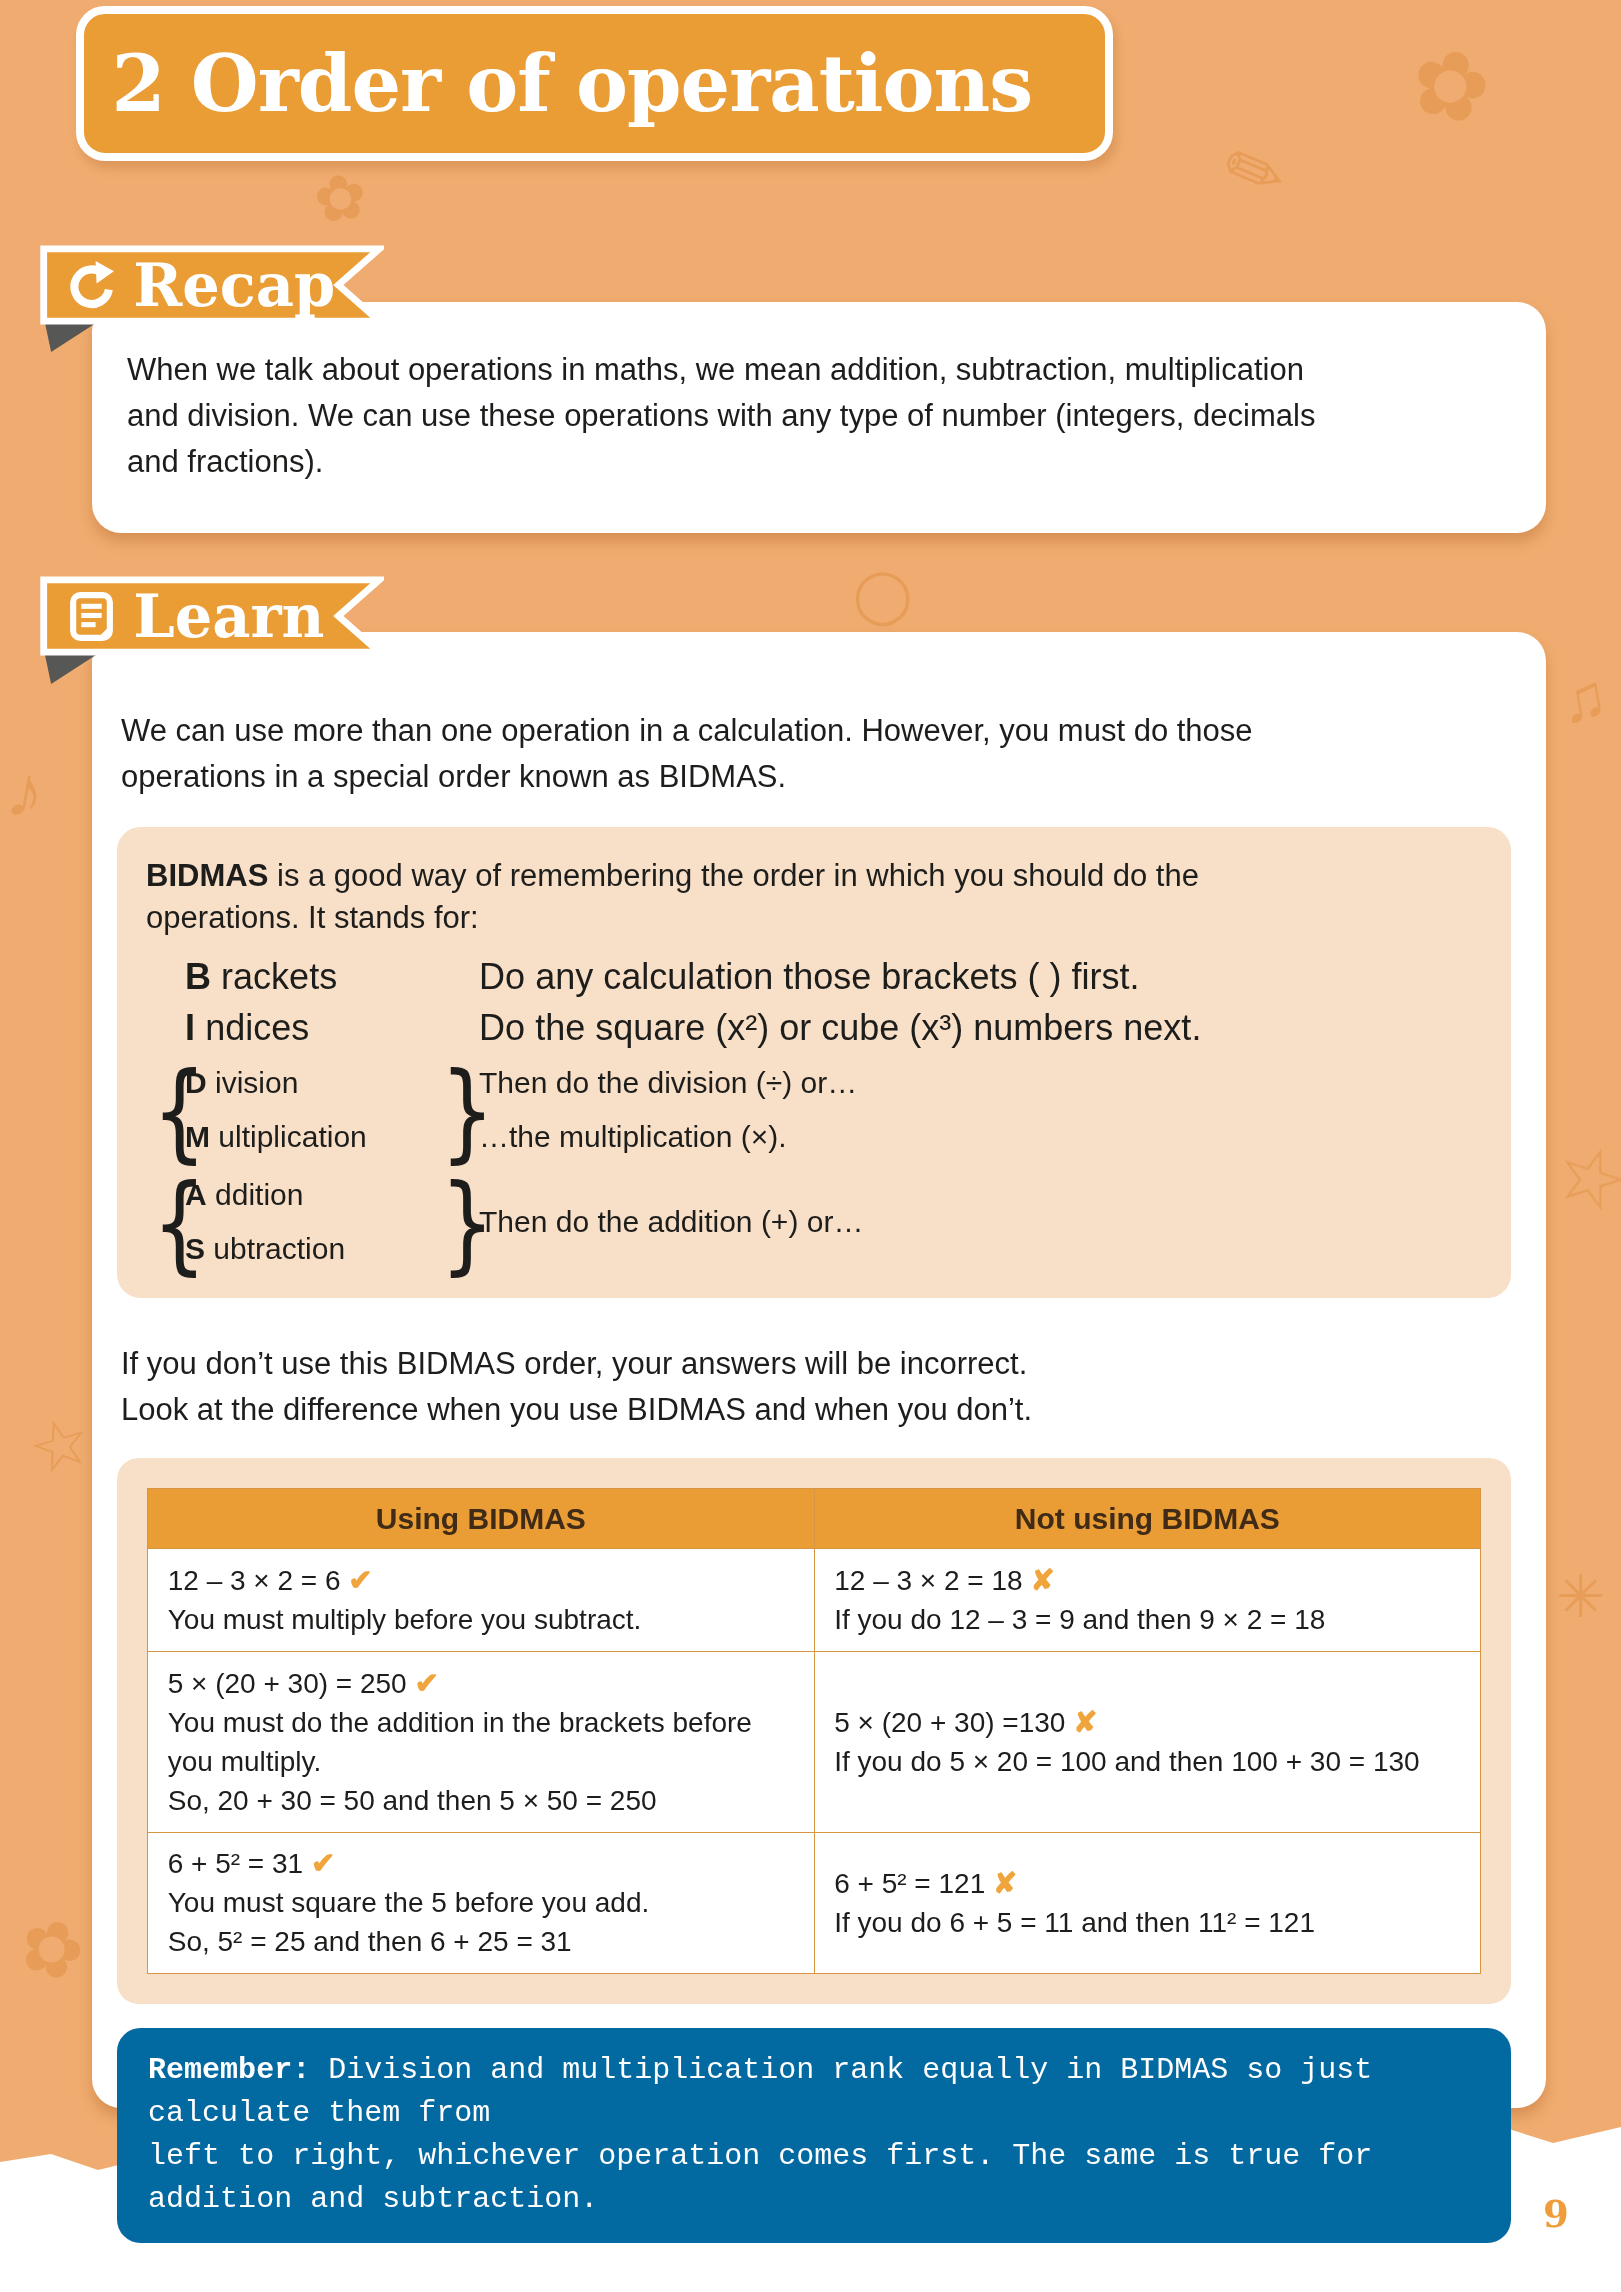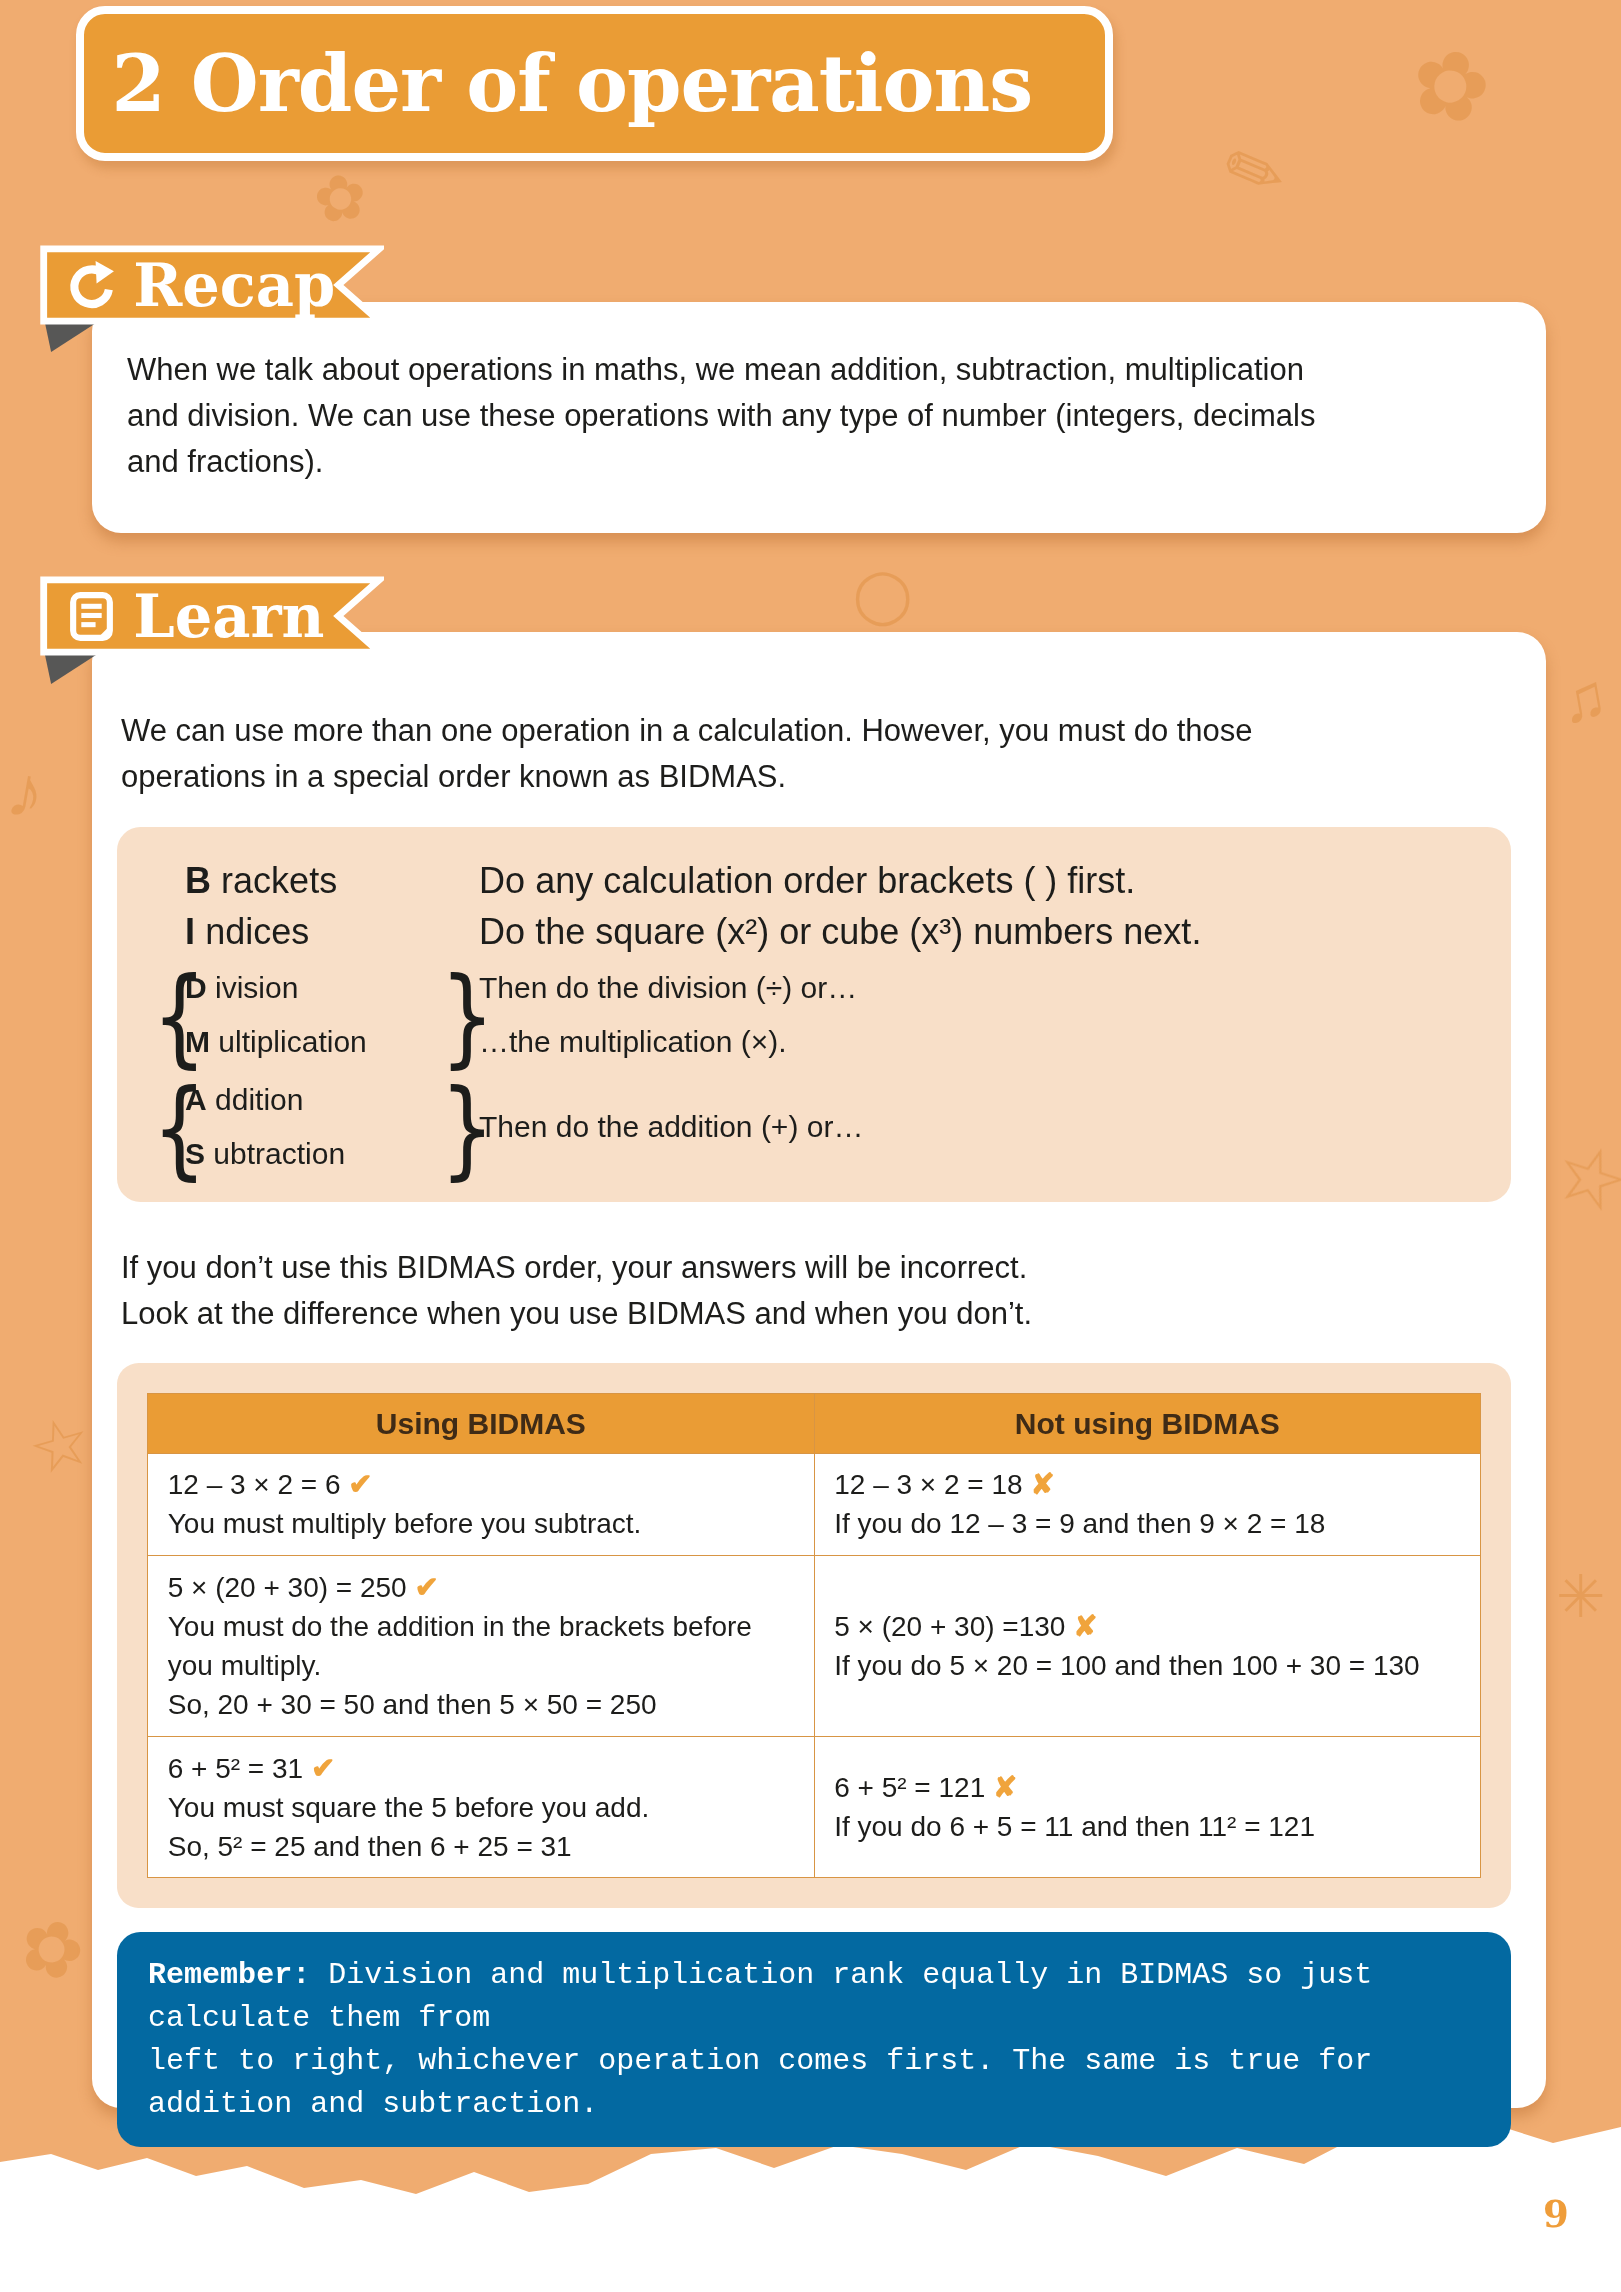--- a/index.html
+++ b/index.html
@@ -137,24 +137,28 @@
     </svg>
     <span class="label">Learn</span>
   </div>
 </div>
 
 <div class="panel panel-learn">
   <div class="bodyline">We can use more than one operation in a calculation. However, you must do those</div>
   <div class="bodyline">operations in a special order known as BIDMAS.</div>
 
   <div class="bidmas-box">
+    <div class="bidmas-intro">
+      <strong>BIDMAS</strong><span> is a good way of remembering the order in which you should do the</span><br>
+      <span>operations. It stands for:</span>
+    </div>
 
     <div class="bid-row">
       <span><span class="bletter">B</span><span> rackets</span></span>
-      <span>Do any calculation order brackets ( ) first.</span>
+      <span>Do any calculation those brackets ( ) first.</span>
     </div>
     <div class="bid-row">
       <span><span class="bletter">I</span><span> ndices</span></span>
       <span>Do the square (x²) or cube (x³) numbers next.</span>
     </div>
 
     <div class="bid-group">
       <span class="brace">{</span>
       <span>
         <div class="gline"><span class="bletter">D</span><span> ivision</span></div>

